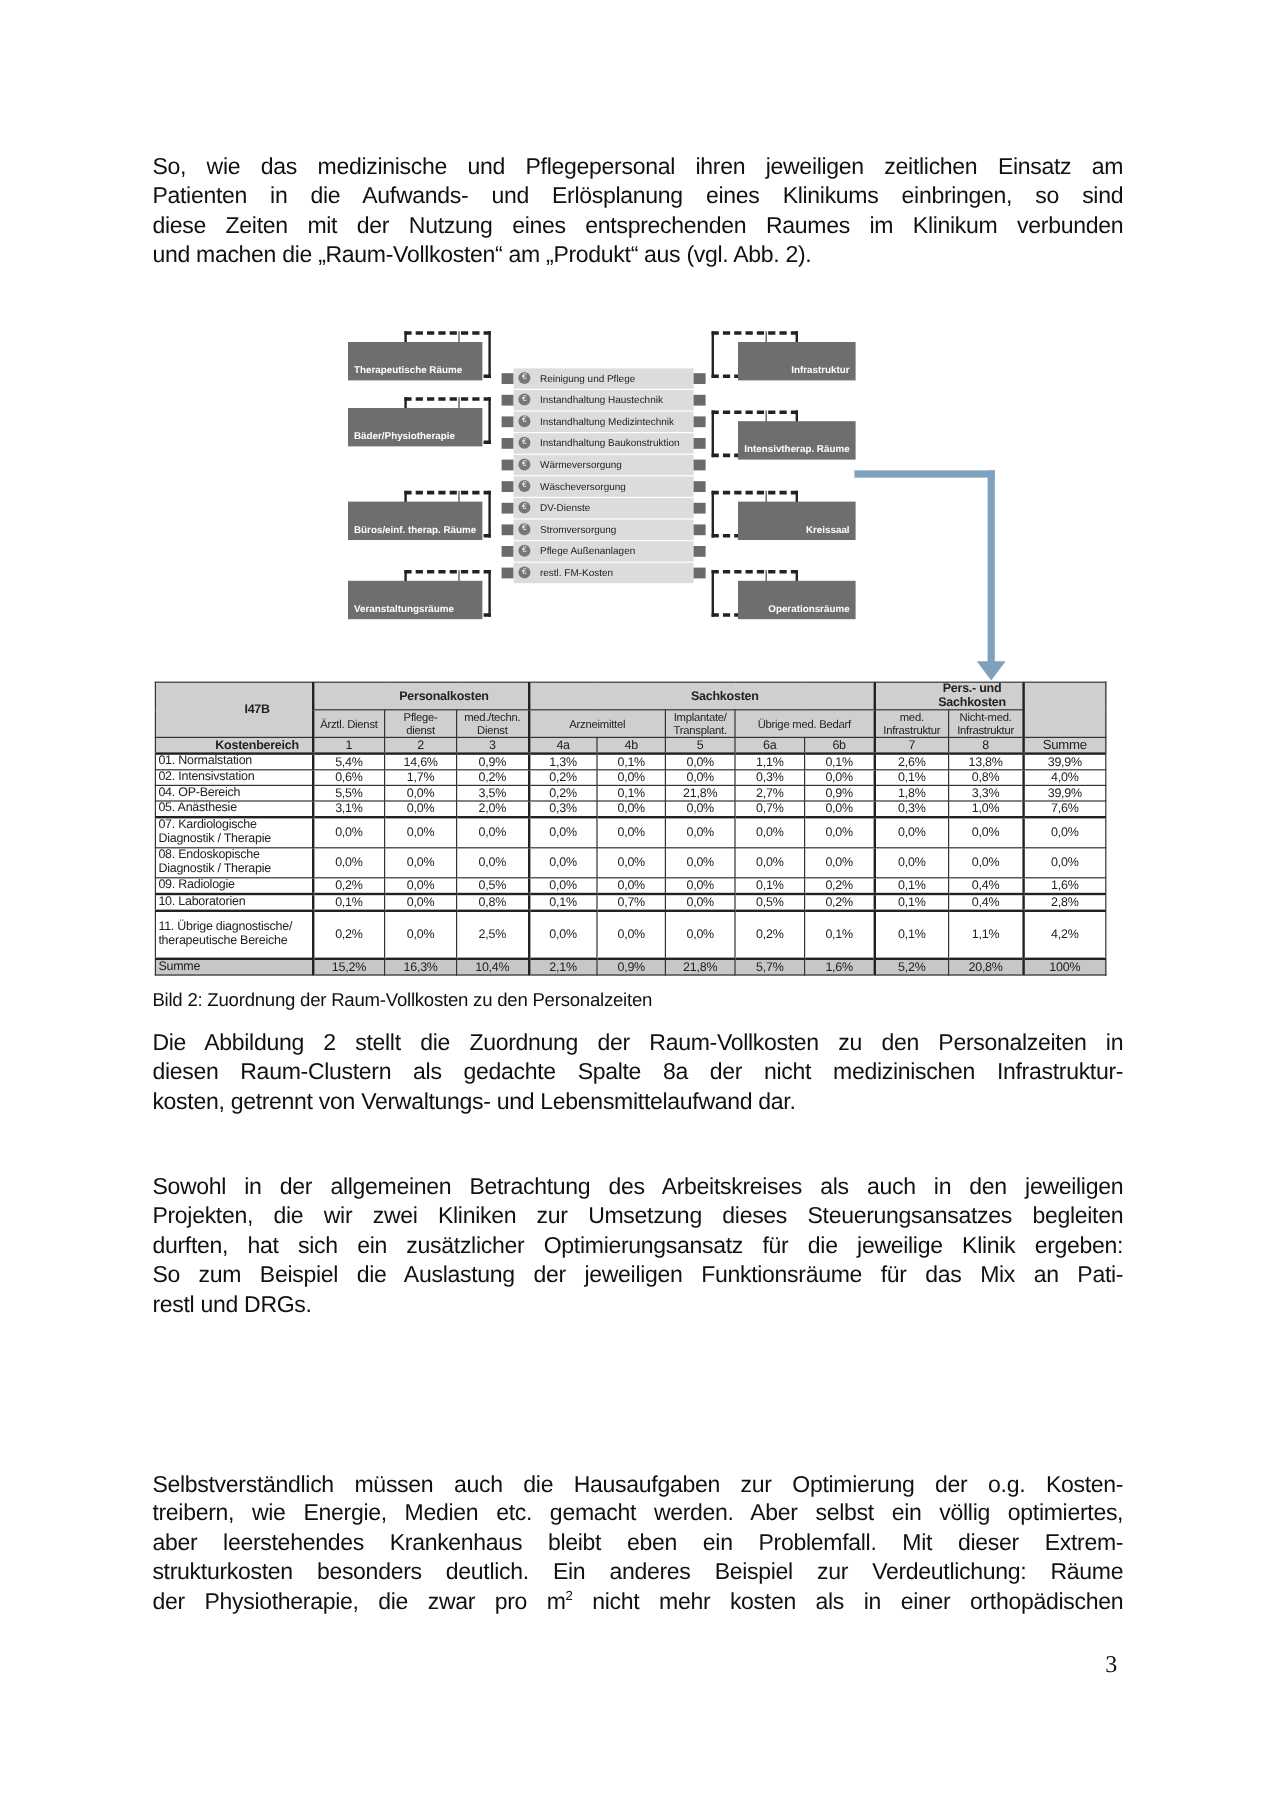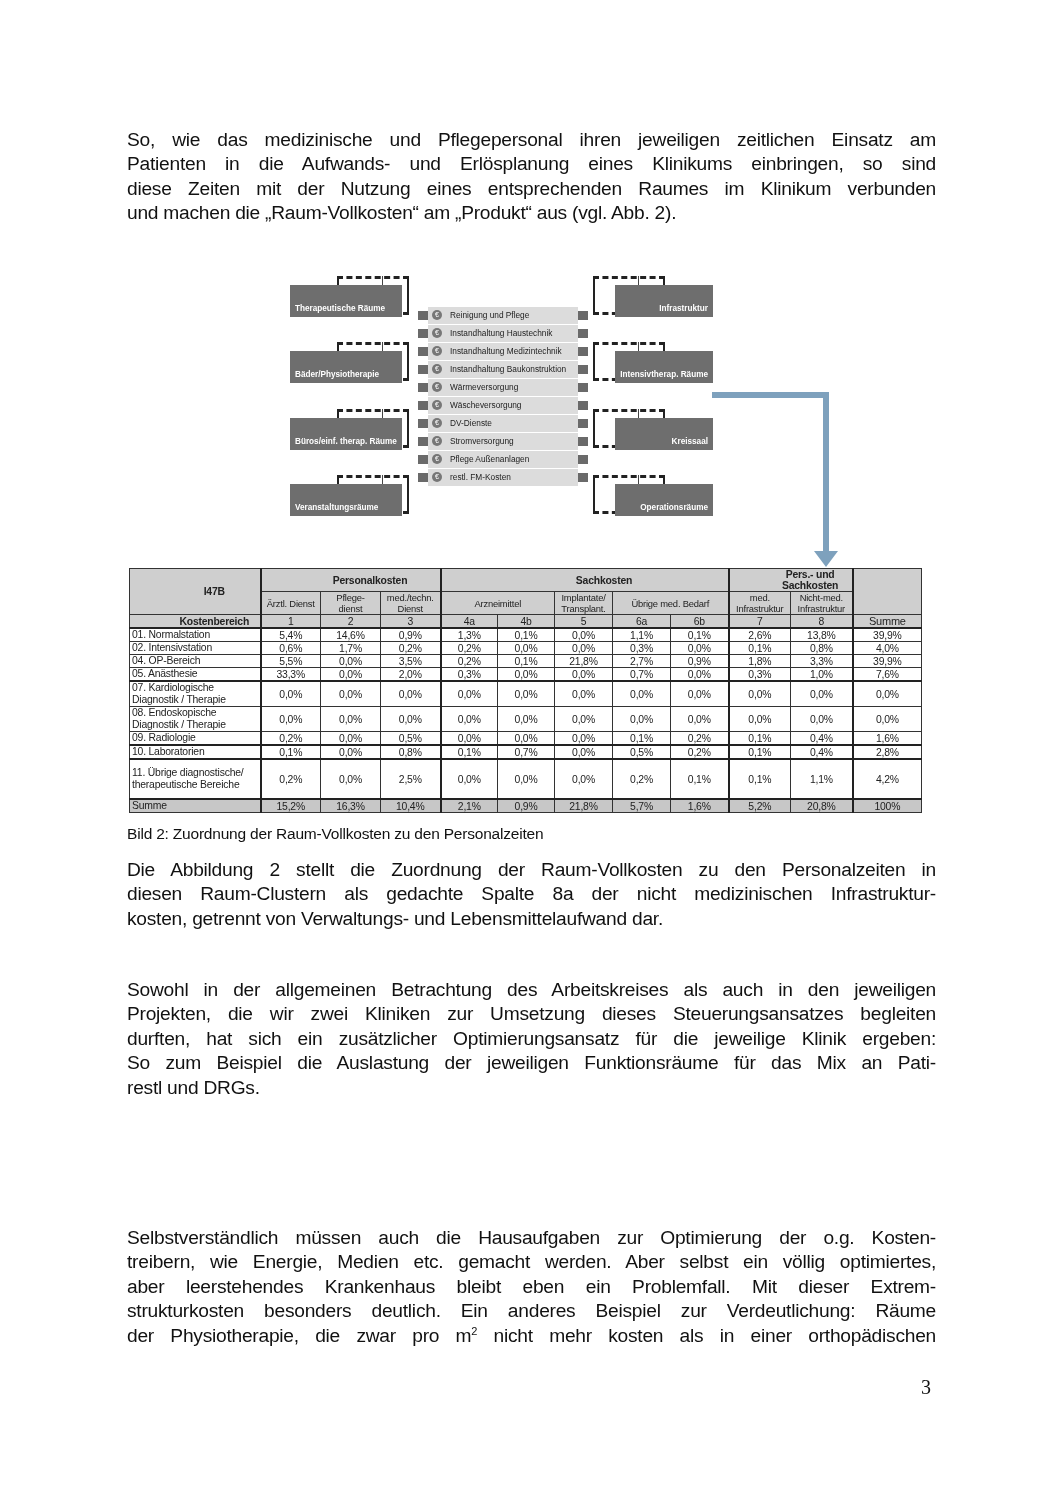--- a/index.html
+++ b/index.html
@@ -76,21 +76,21 @@
   <div class="room left" style="left:0;top:0;">
     <div class="plan">
         <div class="wt"></div>
         <div class="wb"></div>
         <div class="wl"></div>
         <div class="wr"></div>
         <div class="wm"></div>
       </div>
     <div class="lbl">Therapeutische Räume</div>
   </div>
-  <div class="room left" style="left:0;top:66px;">
+  <div class="room left" style="left:0;top:55px;">
     <div class="plan">
         <div class="wt"></div>
         <div class="wb"></div>
         <div class="wl"></div>
         <div class="wr"></div>
         <div class="wm"></div>
       </div>
     <div class="lbl">Bäder/Physiotherapie</div>
   </div>
   <div class="room left" style="left:0;top:133px;">
@@ -324,21 +324,21 @@
         <td>0,1%</td>
         <td>21,8%</td>
         <td>2,7%</td>
         <td>0,9%</td>
         <td class="thick-l">1,8%</td>
         <td>3,3%</td>
         <td class="thick-l">39,9%</td>
       </tr>
       <tr class="r1">
         <td class="rl" style="border-bottom: 2px solid rgb(34, 34, 34);">05. Anästhesie</td>
-        <td class="thick-l" style="border-bottom: 2px solid rgb(34, 34, 34);">33,3%</td>
+        <td class="thick-l" style="border-bottom: 2px solid rgb(34, 34, 34);">3,1%</td>
         <td style="border-bottom: 2px solid rgb(34, 34, 34);">0,0%</td>
         <td style="border-bottom: 2px solid rgb(34, 34, 34);">2,0%</td>
         <td class="thick-l" style="border-bottom: 2px solid rgb(34, 34, 34);">0,3%</td>
         <td style="border-bottom: 2px solid rgb(34, 34, 34);">0,0%</td>
         <td style="border-bottom: 2px solid rgb(34, 34, 34);">0,0%</td>
         <td style="border-bottom: 2px solid rgb(34, 34, 34);">0,7%</td>
         <td style="border-bottom: 2px solid rgb(34, 34, 34);">0,0%</td>
         <td class="thick-l" style="border-bottom: 2px solid rgb(34, 34, 34);">0,3%</td>
         <td style="border-bottom: 2px solid rgb(34, 34, 34);">1,0%</td>
         <td class="thick-l" style="border-bottom: 2px solid rgb(34, 34, 34);">7,6%</td>

